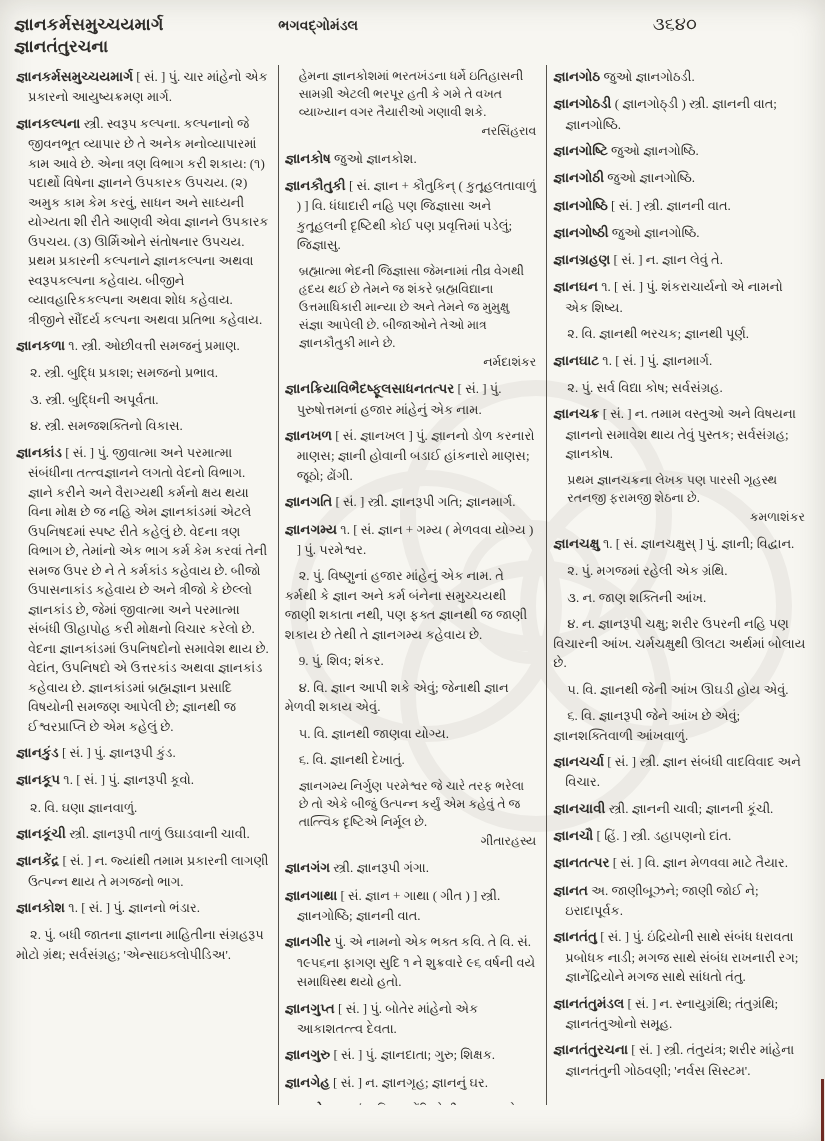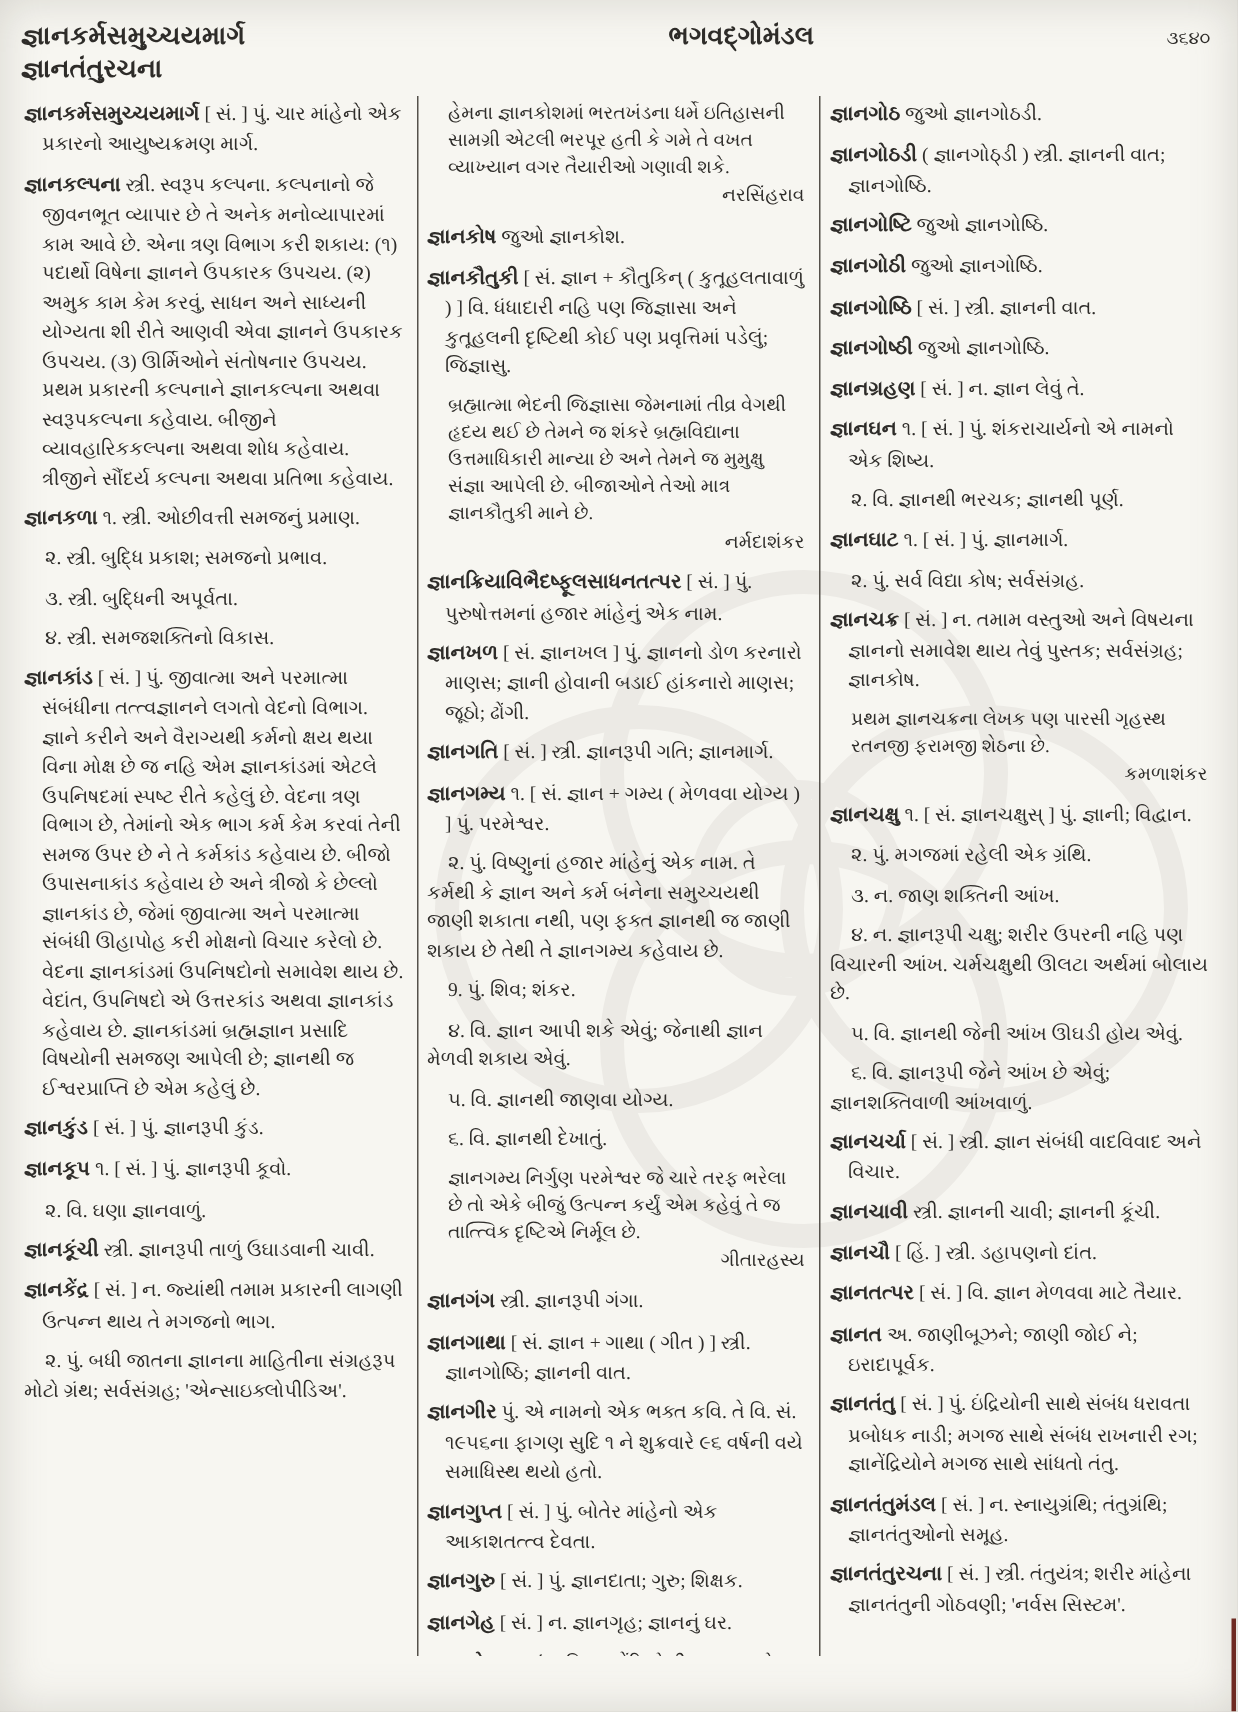--- a/index.html
+++ b/index.html
@@ -24,22 +24,22 @@
   .wm.c4{width:240px;height:240px;left:290px;top:470px;}
   .wm.c5{width:120px;height:120px;left:460px;top:520px;border-width:12px;}
   
   .artifact{position:absolute;right:1px;bottom:0;width:3px;height:62px;background:#6e2a22;z-index:3;}
   header{
     position:relative;z-index:2;
     padding:14px 18px 0 14px;
   }
   .hdr-row{display:flex;align-items:baseline;}
   .hdr-left{flex:1;font-weight:bold;font-size:17px;letter-spacing:.2px;}
-  .hdr-center{flex:1;text-align:right;font-weight:bold;font-size:17px;}
-  .hdr-right{flex:1;text-align:right;font-size:12px;}
+  .hdr-center{flex:1;text-align:left;font-weight:bold;font-size:14px;}
+  .hdr-right{flex:1;text-align:center;font-size:18px;}
   .hdr-word2{font-weight:bold;font-size:17px;margin-top:2px;}
   main{
     position:relative;z-index:1;
     display:flex;
     margin:8px 10px 0 10px;
     height:1040px;
     overflow:hidden;
   }
   .col{
     flex:1;
@@ -83,20 +83,21 @@
         <p class="entry"><b class="head">જ્ઞાનકળા</b> ૧. સ્ત્રી. ઓછીવત્તી સમજનું પ્રમાણ.</p>
         <p class="sense">૨. સ્ત્રી. બુદ્ધિ પ્રકાશ; સમજનો પ્રભાવ.</p>
         <p class="sense">૩. સ્ત્રી. બુદ્ધિની અપૂર્વતા.</p>
         <p class="sense">૪. સ્ત્રી. સમજશક્તિનો વિકાસ.</p>
         <p class="entry"><b class="head">જ્ઞાનકાંડ</b> [ સં. ] પું. જીવાત્મા અને પરમાત્મા સંબંધીના તત્ત્વજ્ઞાનને લગતો વેદનો વિભાગ. જ્ઞાને કરીને અને વૈરાગ્યથી કર્મનો ક્ષય થયા વિના મોક્ષ છે જ નહિ એમ જ્ઞાનકાંડમાં એટલે ઉપનિષદમાં સ્પષ્ટ રીતે કહેલું છે. વેદના ત્રણ વિભાગ છે, તેમાંનો એક ભાગ કર્મ કેમ કરવાં તેની સમજ ઉપર છે ને તે કર્મકાંડ કહેવાય છે. બીજો ઉપાસનાકાંડ કહેવાય છે અને ત્રીજો કે છેલ્લો જ્ઞાનકાંડ છે, જેમાં જીવાત્મા અને પરમાત્મા સંબંધી ઊહાપોહ કરી મોક્ષનો વિચાર કરેલો છે. વેદના જ્ઞાનકાંડમાં ઉપનિષદોનો સમાવેશ થાય છે. વેદાંત, ઉપનિષદો એ ઉત્તરકાંડ અથવા જ્ઞાનકાંડ કહેવાય છે. જ્ઞાનકાંડમાં બ્રહ્મજ્ઞાન પ્રસાદિ વિષયોની સમજણ આપેલી છે; જ્ઞાનથી જ ઈશ્વરપ્રાપ્તિ છે એમ કહેલું છે.</p>
         <p class="entry"><b class="head">જ્ઞાનકુંડ</b> [ સં. ] પું. જ્ઞાનરૂપી કુંડ.</p>
         <p class="entry"><b class="head">જ્ઞાનકૂપ</b> ૧. [ સં. ] પું. જ્ઞાનરૂપી કૂવો.</p>
         <p class="sense">૨. વિ. ઘણા જ્ઞાનવાળું.</p>
         <p class="entry"><b class="head">જ્ઞાનકૂંચી</b> સ્ત્રી. જ્ઞાનરૂપી તાળું ઉઘાડવાની ચાવી.</p>
         <p class="entry"><b class="head">જ્ઞાનકેંદ્ર</b> [ સં. ] ન. જ્યાંથી તમામ પ્રકારની લાગણી ઉત્પન્ન થાય તે મગજનો ભાગ.</p>
+        <p class="entry"><b class="head">જ્ઞાનકોશ</b> ૧. [ સં. ] પું. જ્ઞાનનો ભંડાર.</p>
         <p class="sense">૨. પું. બધી જાતના જ્ઞાનના માહિતીના સંગ્રહરૂપ મોટો ગ્રંથ; સર્વસંગ્રહ; 'એન્સાઇક્લોપીડિઅ'.</p>
       </div>
     <div class="col mid">
         <div class="quote"><span>હેમના જ્ઞાનકોશમાં ભરતખંડના ધર્મે ઇતિહાસની સામગ્રી એટલી ભરપૂર હતી કે ગમે તે વખત વ્યાખ્યાન વગર તૈયારીઓ ગણાવી શકે.</span><span class="cite">નરસિંહરાવ</span></div>
         <p class="entry"><b class="head">જ્ઞાનકોષ</b> જુઓ જ્ઞાનકોશ.</p>
         <p class="entry"><b class="head">જ્ઞાનકૌતુકી</b> [ સં. જ્ઞાન + કૌતુકિન્ ( કુતૂહલતાવાળું ) ] વિ. ધંધાદારી નહિ પણ જિજ્ઞાસા અને કુતૂહલની દૃષ્ટિથી કોઈ પણ પ્રવૃત્તિમાં પડેલું; જિજ્ઞાસુ.</p>
         <div class="quote"><span>બ્રહ્માત્મા ભેદની જિજ્ઞાસા જેમનામાં તીવ્ર વેગથી હૃદય થઈ છે તેમને જ શંકરે બ્રહ્મવિદ્યાના ઉત્તમાધિકારી માન્યા છે અને તેમને જ મુમુક્ષુ સંજ્ઞા આપેલી છે. બીજાઓને તેઓ માત્ર જ્ઞાનકૌતુકી માને છે.</span><span class="cite">નર્મદાશંકર</span></div>
         <p class="entry"><b class="head">જ્ઞાનક્રિયાવિભૈદષ્ફૂલસાધનતત્પર</b> [ સં. ] પું. પુરુષોત્તમનાં હજાર માંહેનું એક નામ.</p>
         <p class="entry"><b class="head">જ્ઞાનખળ</b> [ સં. જ્ઞાનખલ ] પું. જ્ઞાનનો ડોળ કરનારો માણસ; જ્ઞાની હોવાની બડાઈ હાંકનારો માણસ; જૂઠો; ઢોંગી.</p>
         <p class="entry"><b class="head">જ્ઞાનગતિ</b> [ સં. ] સ્ત્રી. જ્ઞાનરૂપી ગતિ; જ્ઞાનમાર્ગ.</p>

